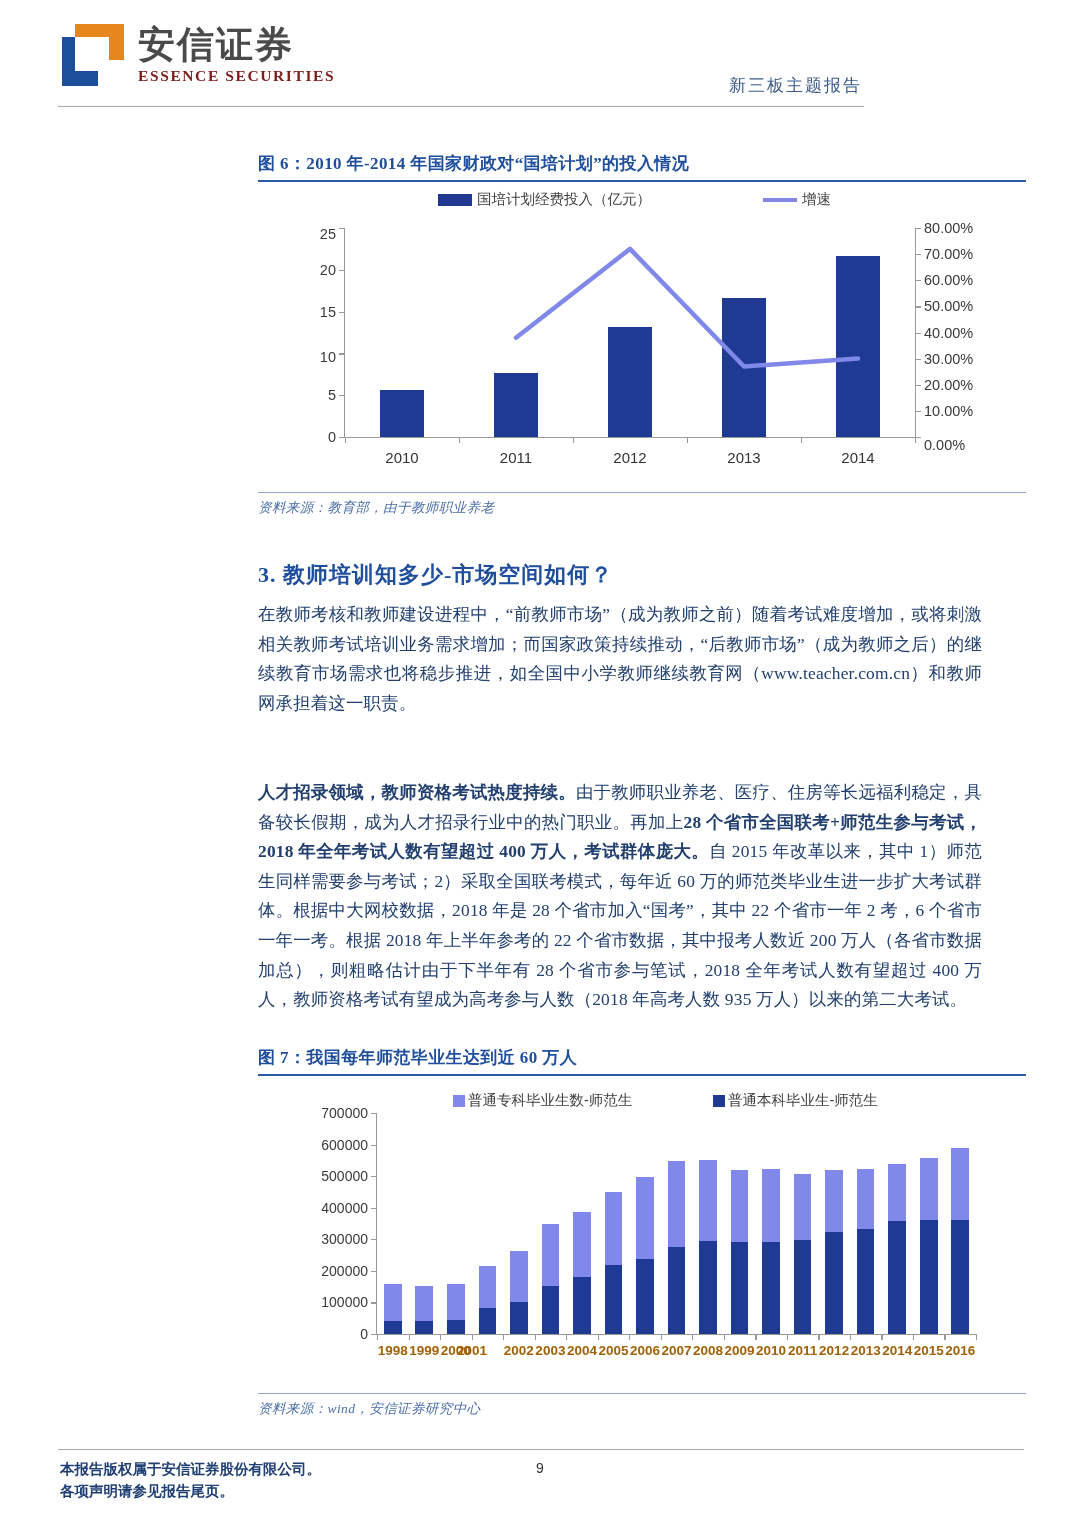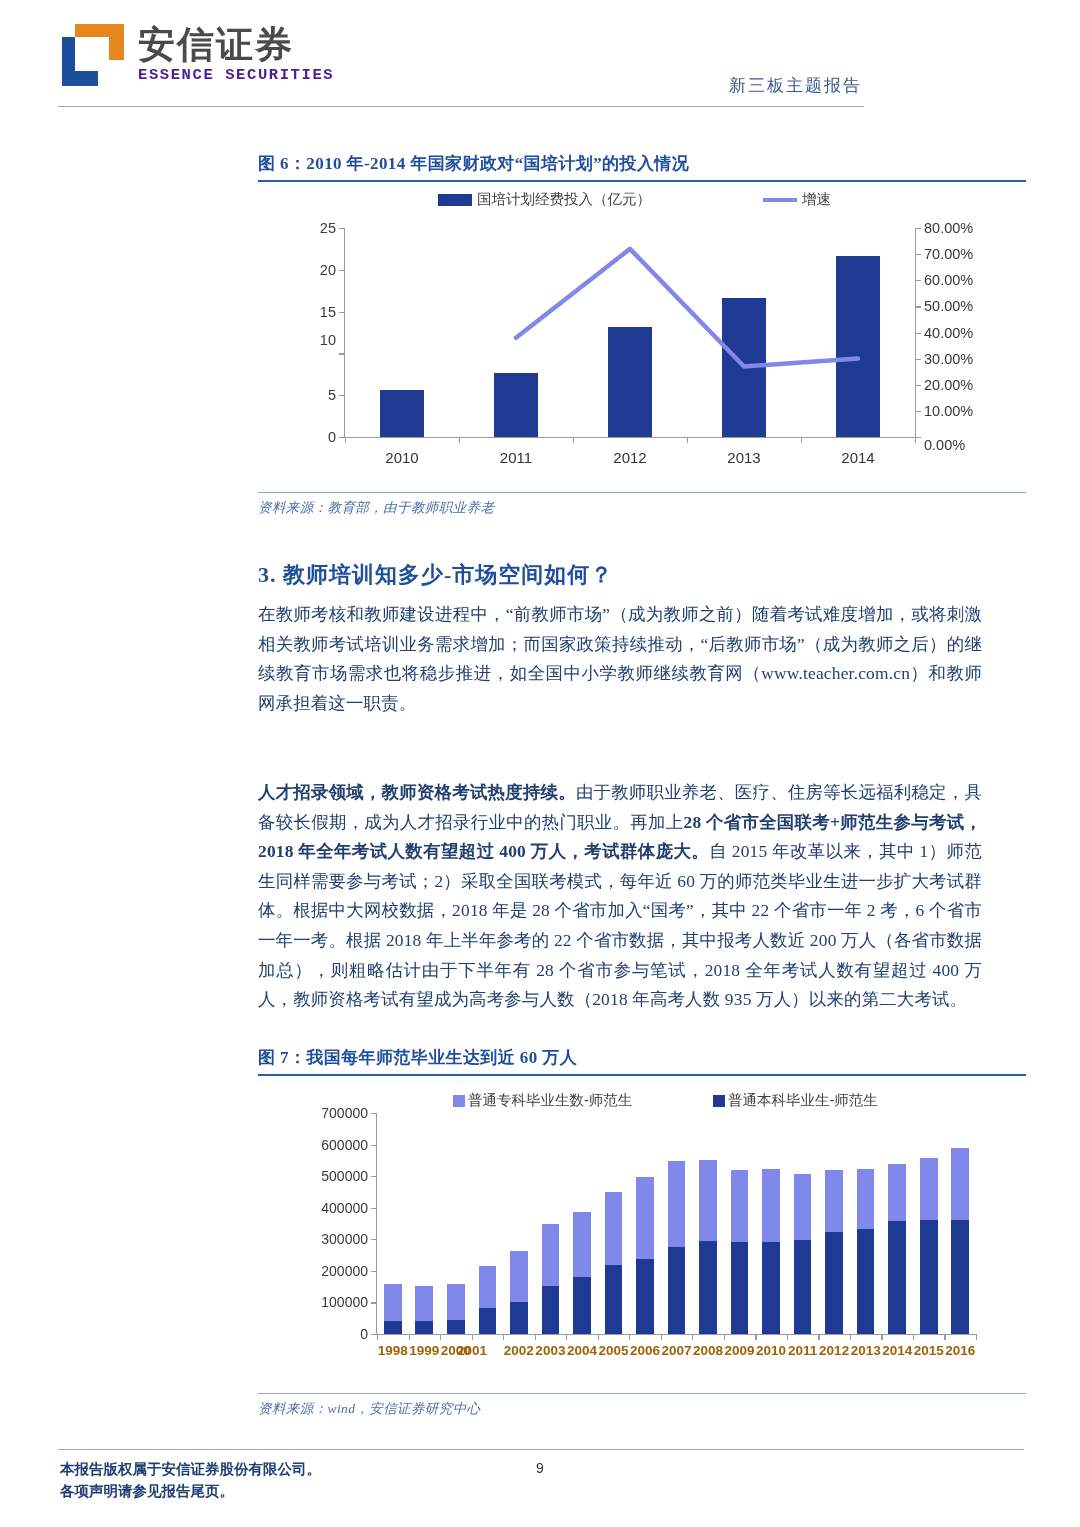--- a/index.html
+++ b/index.html
@@ -60,24 +60,24 @@
   }
   .logo-text { line-height: 1; }
   .logo-cn {
     font-family: "Liberation Sans", sans-serif;
     font-size: 37px;
     font-weight: bold;
     color: #4a4a4a;
     letter-spacing: 2px;
   }
   .logo-en {
-    font-family: Liberation Mono, monospace;
+    font-family: Liberation Serif, serif;
     font-size: 15.5px;
     font-weight: bold;
-    color: #4c1d95;
+    color: #7f1d1d;
     letter-spacing: 1.6px;
     margin-top: 5px;
   }
   .header-right {
     position: absolute;
     right: 58px;
     top: 74px;
     font-size: 17px;
     color: #3a5a8c;
     letter-spacing: 2px;
@@ -345,27 +345,27 @@
       <div class="lg-item" id="c6-lg1" style="left:505px; top:0;">
         <span class="lg-swatch-line"></span>
         <span>增速</span>
       </div>
     </div>
     <div class="c6-plot" id="c6-plot">
         <div class="c6-ytick-l" style="top: 209px;">0</div>
         <div class="tickmark" style="left: -6px; top: 209px;"></div>
         <div class="c6-ytick-l" style="top: 167.2px;">5</div>
         <div class="tickmark" style="left: -6px; top: 167.2px;"></div>
-        <div class="c6-ytick-l" style="top: 112px;">10</div>
+        <div class="c6-ytick-l" style="top: 129px;">10</div>
         <div class="tickmark" style="left: -6px; top: 125.4px;"></div>
         <div class="c6-ytick-l" style="top: 83.6px;">15</div>
         <div class="tickmark" style="left: -6px; top: 83.6px;"></div>
         <div class="c6-ytick-l" style="top: 41.8px;">20</div>
         <div class="tickmark" style="left: -6px; top: 41.8px;"></div>
-        <div class="c6-ytick-l" style="top: 0px;">25</div>
+        <div class="c6-ytick-l" style="top: 6px;">25</div>
         <div class="tickmark" style="left: -6px; top: 0px;"></div>
         <div class="c6-ytick-r" style="top: 209px; margin-top: 8px;">0.00%</div>
         <div class="tickmark" style="left: 570px; top: 209px;"></div>
         <div class="c6-ytick-r" style="top: 182.875px;">10.00%</div>
         <div class="tickmark" style="left: 570px; top: 182.875px;"></div>
         <div class="c6-ytick-r" style="top: 156.75px;">20.00%</div>
         <div class="tickmark" style="left: 570px; top: 156.75px;"></div>
         <div class="c6-ytick-r" style="top: 130.625px;">30.00%</div>
         <div class="tickmark" style="left: 570px; top: 130.625px;"></div>
         <div class="c6-ytick-r" style="top: 104.5px;">40.00%</div>

